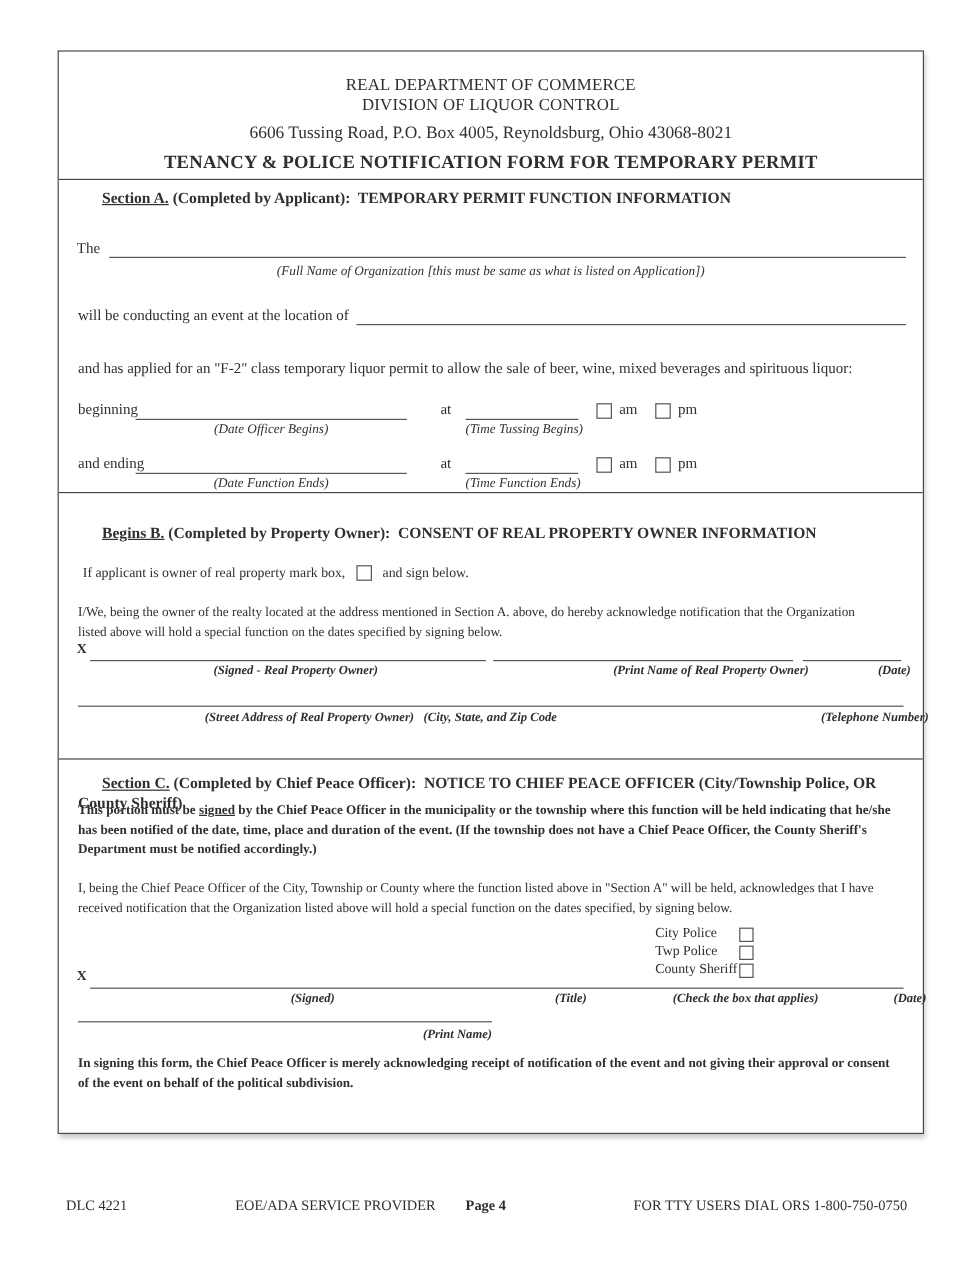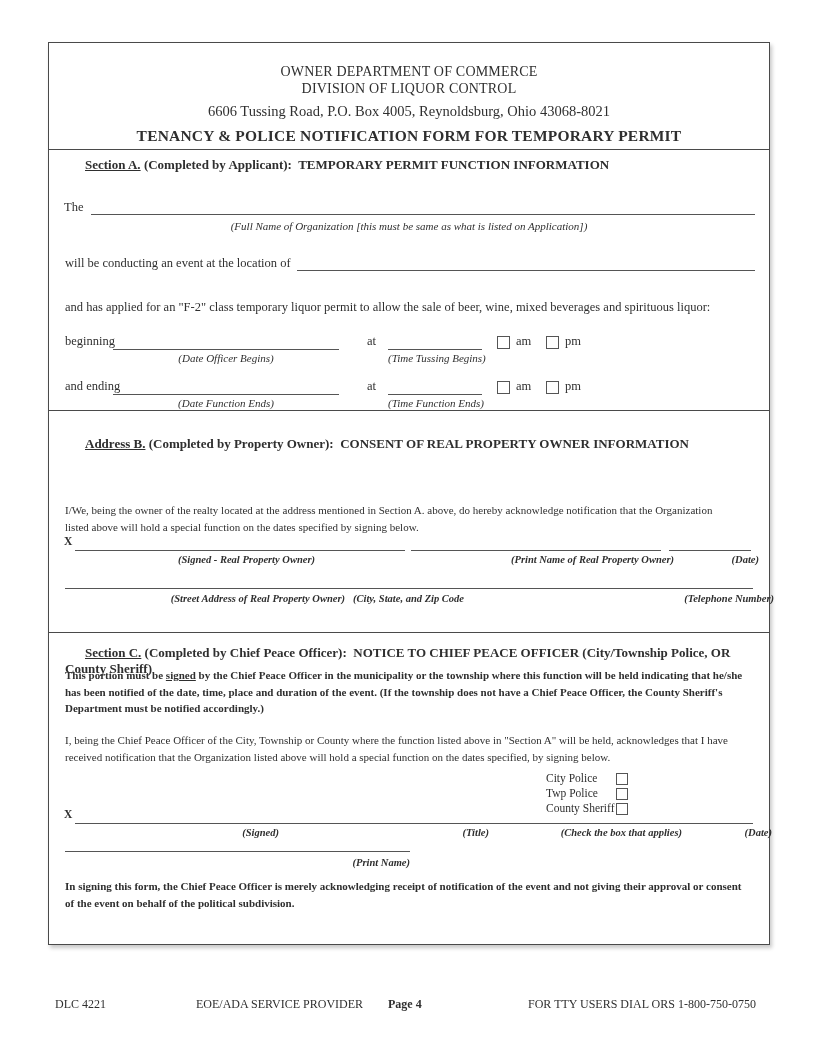--- a/index.html
+++ b/index.html
@@ -51,21 +51,21 @@
   .f-eoe { left:196px; }
   .f-page{ left:388px; font-weight:bold; }
   .f-tty { left:528px; }
 </style>
 </head>
 <body>
 
 <div class="form">
 
   <div class="hd">
-    <div class="hd1">OWNER DEPARTMENT OF COMMERCE</div>
+    <div class="hd1">REAL DEPARTMENT OF COMMERCE</div>
     <div class="hd1">DIVISION OF LIQUOR CONTROL</div>
     <div class="hd2">6606 Tussing Road, P.O. Box 4005, Reynoldsburg, Ohio  43068-8021</div>
     <div class="hd3">TENANCY &amp; POLICE NOTIFICATION FORM FOR TEMPORARY PERMIT</div>
   </div>
 
   <div class="sec secA">
     <div class="sechead" style="left:16px; top:7px;"><span class="secname">Section A.</span><span> (Completed by Applicant):  TEMPORARY PERMIT FUNCTION INFORMATION</span></div>
 
     <span class="txt" style="left:15px; top:50px;">The</span>
     <span class="blank" style="left:42px; right:14px; top:52px;"></span>
@@ -97,22 +97,27 @@
       <span class="cb" style="left:448px;"></span>
       <span class="txt" style="left:467px;">am</span>
       <span class="cb" style="left:497px;"></span>
       <span class="txt" style="left:516px;">pm</span>
     </div>
     <div class="hint" style="left:64px; width:226px; top:247px;">(Date Function Ends)</div>
     <div class="hint" style="left:339px; width:94px; top:247px;">(Time Function Ends)</div>
   </div>
 
   <div class="sec secB">
-    <div class="sechead" style="left:16px; top:25px;"><span class="secname">Address B.</span><span> (Completed by Property Owner):  CONSENT OF REAL PROPERTY OWNER INFORMATION</span></div>
+    <div class="sechead" style="left:16px; top:25px;"><span class="secname">Begins B.</span><span> (Completed by Property Owner):  CONSENT OF REAL PROPERTY OWNER INFORMATION</span></div>
 
+    <div class="markrow" style="top:60px;">
+      <span>If applicant is owner of real property mark box,</span>
+      <span class="cbi"></span>
+      <span>and sign below.</span>
+    </div>
 
     <div class="para" style="left:16px; width:650px; top:91px;">I/We, being the owner of the realty located at the address mentioned in Section A. above, do hereby acknowledge notification that the Organization listed above will hold a special function on the dates specified by signing below.</div>
 
     <div class="frow" style="top:126px; height:14px;">
       <span class="txt xl" style="left:15px; top:-2px;">X</span>
       <span class="blank" style="left:26px; width:330px; top:0; height:14px;"></span>
       <span class="blank" style="left:362px; width:250px; top:0; height:14px;"></span>
       <span class="blank" style="left:620px; width:82px; top:0; height:14px;"></span>
     </div>
     <div class="hintb" style="left:26px; width:240px; top:143px;">(Signed - Real Property Owner)</div>

